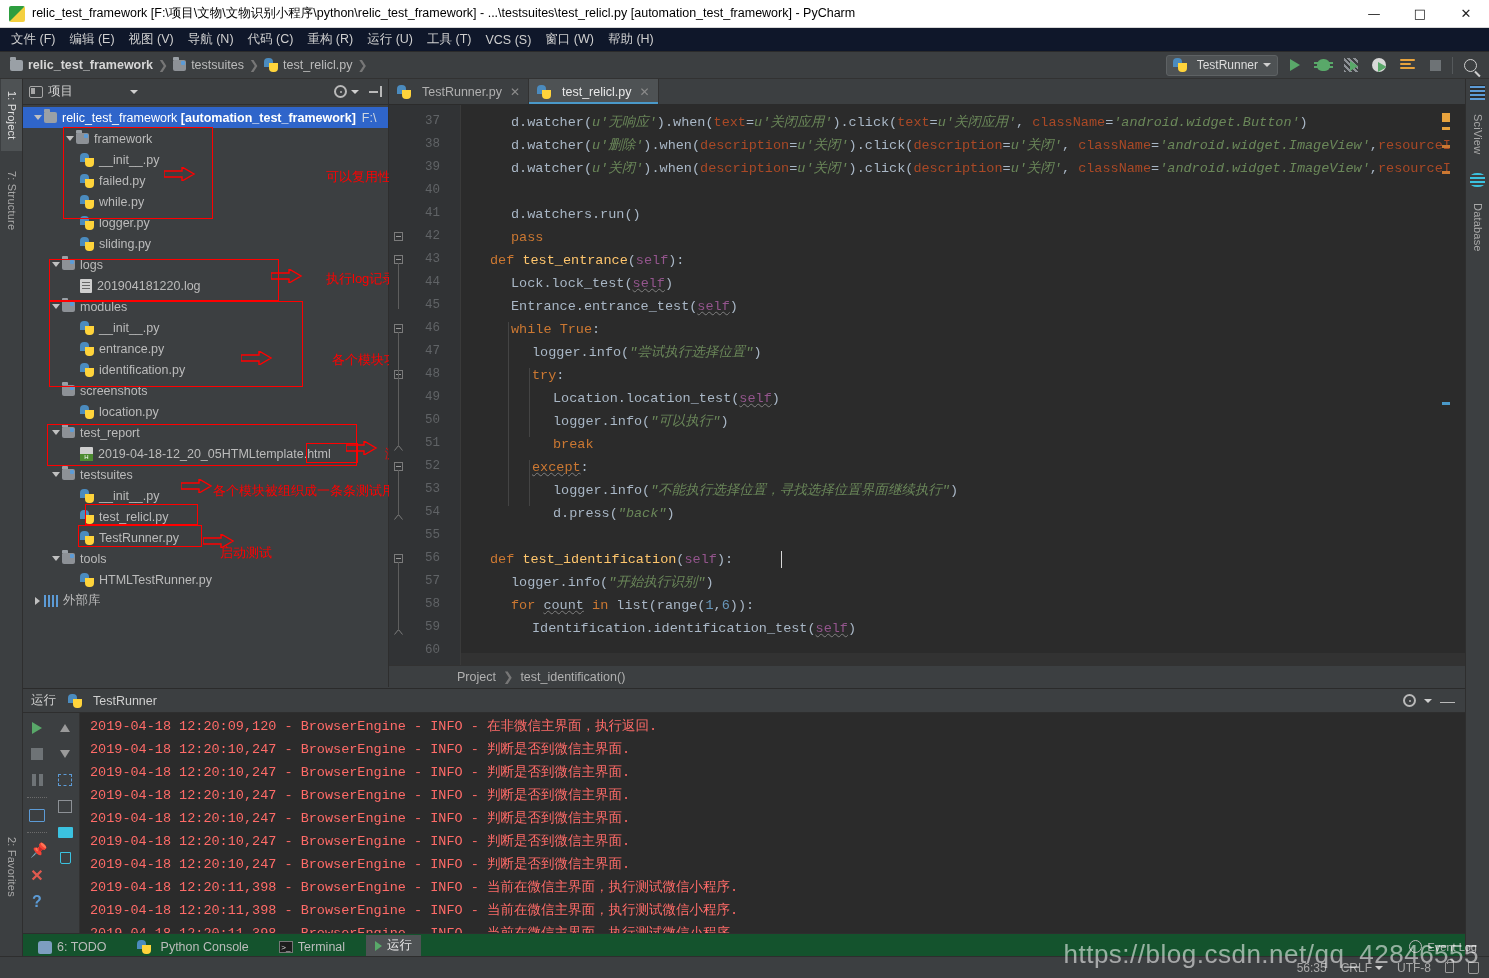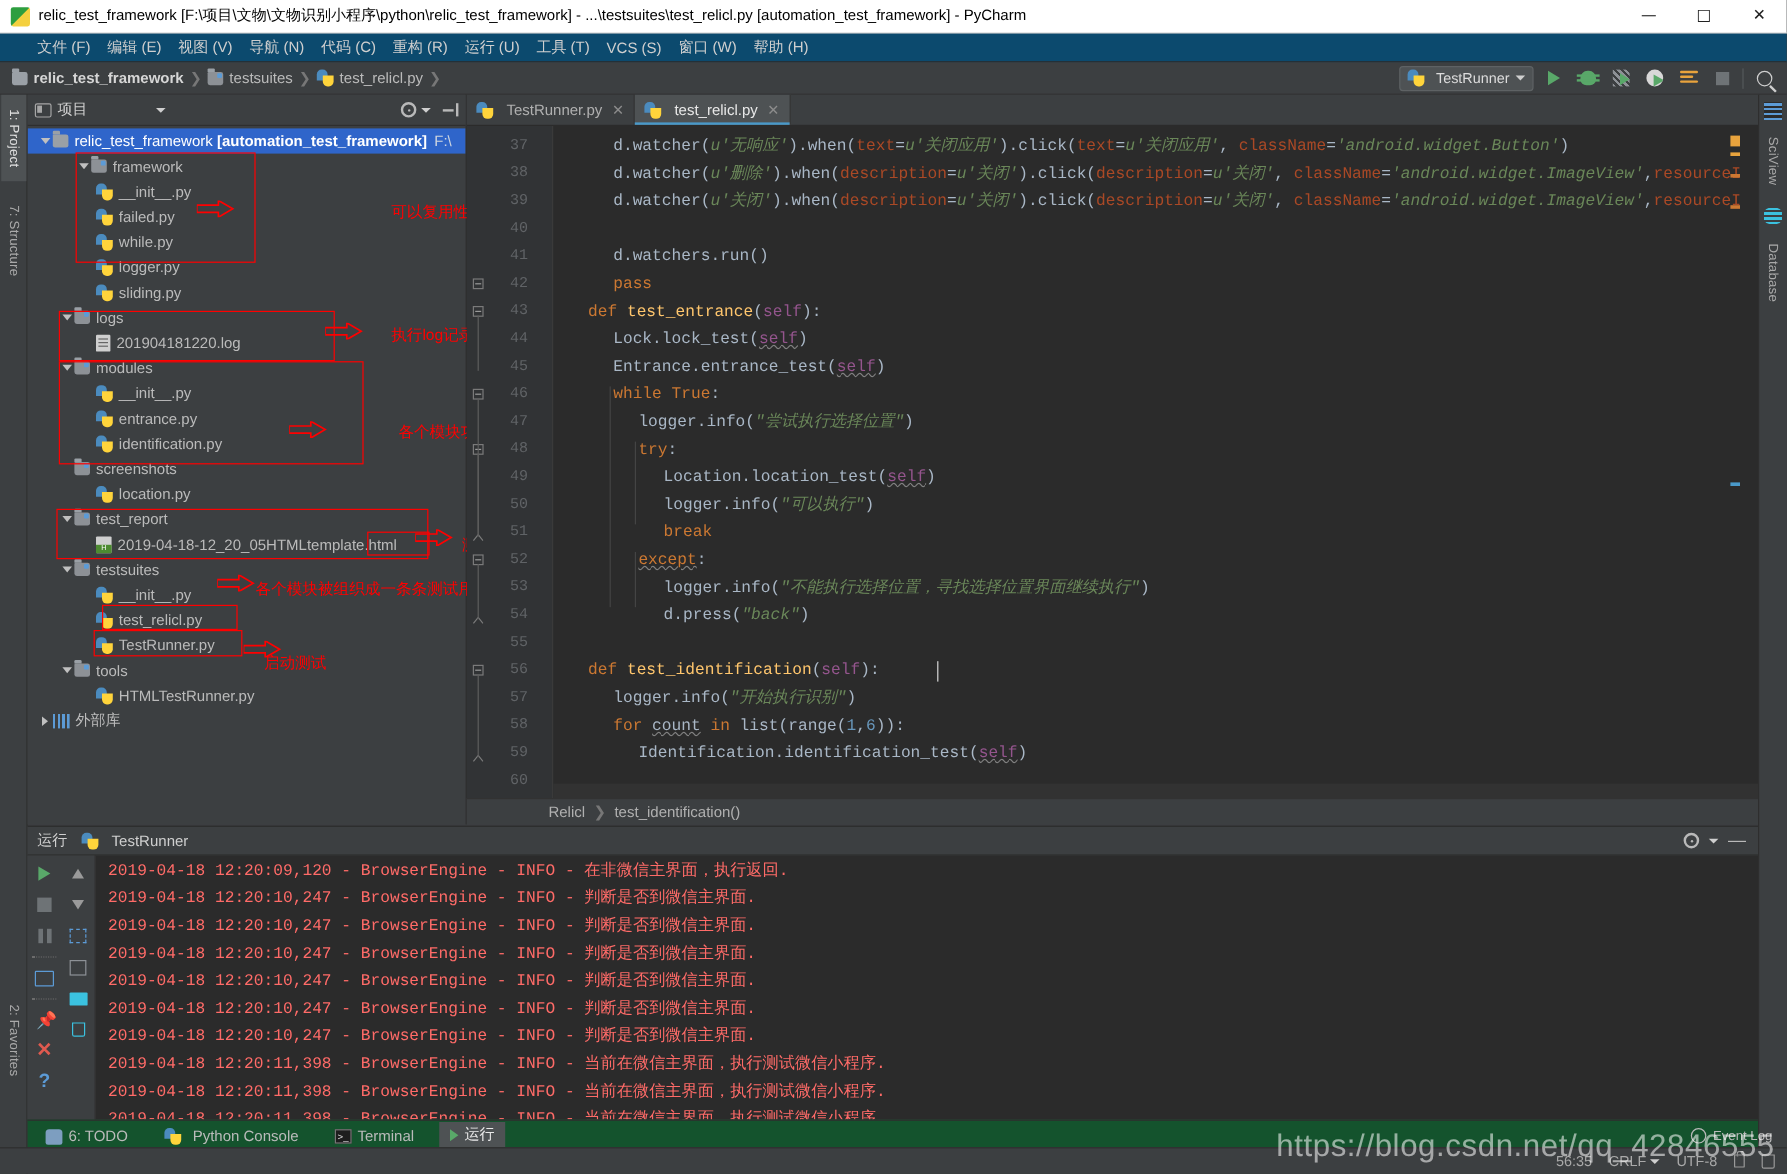--- a/index.html
+++ b/index.html
@@ -28,21 +28,21 @@
   .title-text { font-size: 12.5px; white-space: nowrap; overflow: hidden; }
   .win-btns { margin-left: auto; display: flex; height: 28px; }
   .win-btn {
     width: 46px; height: 28px; display: flex; align-items: center; justify-content: center;
     font-size: 13px; color: #222; font-family: "DejaVu Sans", sans-serif;
   }
 
   
   .menubar {
     position: absolute; left: 0; top: 28px; width: 1489px; height: 24px;
-    background: #0c4a6e; display: flex; align-items: center; padding-left: 24px;
+    background: #0f172a; display: flex; align-items: center; padding-left: 4px;
     border-bottom: 1px solid #2b2b2b;
   }
   .menu-item { padding: 2px 7px; font-size: 12.5px; color: #cfcfcf; white-space: nowrap; }
 
   
   .navbar {
     position: absolute; left: 0; top: 52px; width: 1489px; height: 27px;
     background: #3c3f41; display: flex; align-items: center; padding-left: 10px;
     border-bottom: 1px solid #323232;
   }
@@ -672,21 +672,21 @@
       <div class="mark" style="top:22px;height:3px;background:#e8a33d;"></div>
       <div class="mark" style="top:40px;height:3px;background:#cc7832;"></div>
       <div class="mark" style="top:66px;height:3px;background:#cc7832;"></div>
       <div class="mark" style="top:297px;height:3px;background:#4a99c9;"></div>
     </div>
     <div class="hscroll"></div>
   <div class="caretline" style="top: 548px; position: absolute;"></div>
     </div>
 
   <div class="ebread">
-    <span>Relicl</span>
+    <span>Project</span>
     <span class="sep">❯</span>
     <span>test_identification()</span>
   </div>
 
   <div class="runwin">
     <div class="runhead">
       <span>运行</span>
       <span class="py-ico" style="margin-left:6px"></span>
       <span>TestRunner</span>
       <span class="runhead-right">

